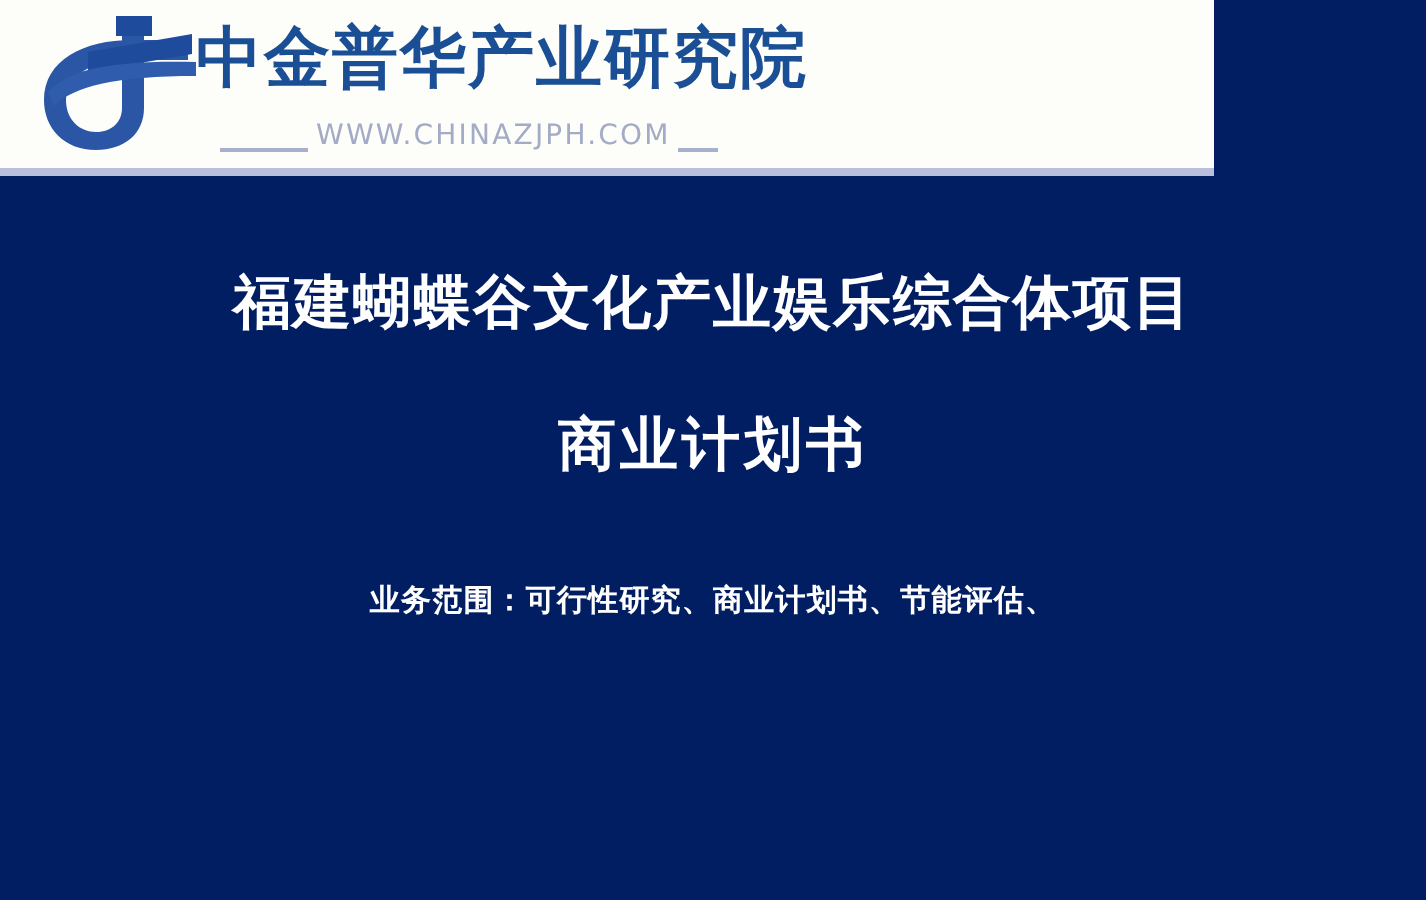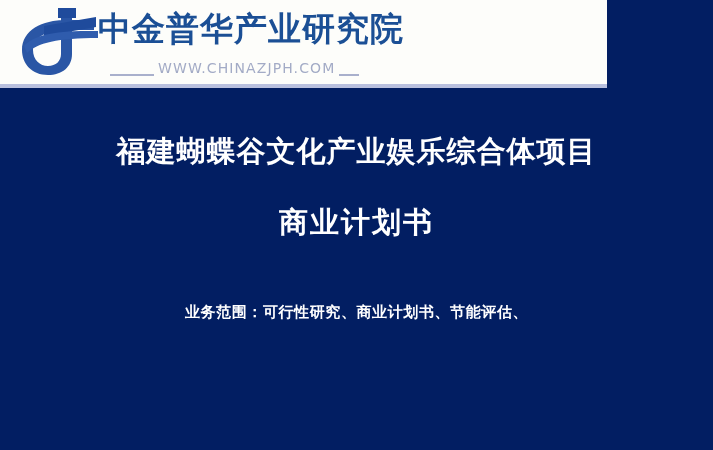--- a/index.html
+++ b/index.html
@@ -137,21 +137,21 @@
     font-size: 29px;
     font-weight: 700;
     letter-spacing: 2px;
     line-height: 38px;
     white-space: nowrap;
   }
 
   .scope {
     position: absolute;
     left: 0;
-    top: 204px;
+    top: 192px;
     width: 713px;
   }
   .scope-line {
     width: 713px;
     text-align: center;
     color: #ffffff;
     font-family: "DejaVu Sans", "Liberation Sans", sans-serif;
     font-size: 15px;
     font-weight: 700;
     letter-spacing: 0.6px;

